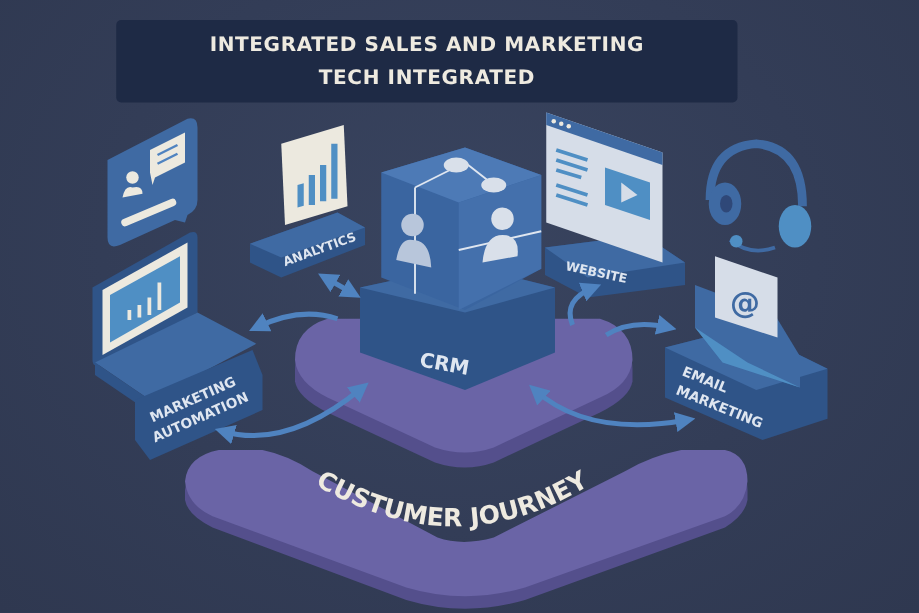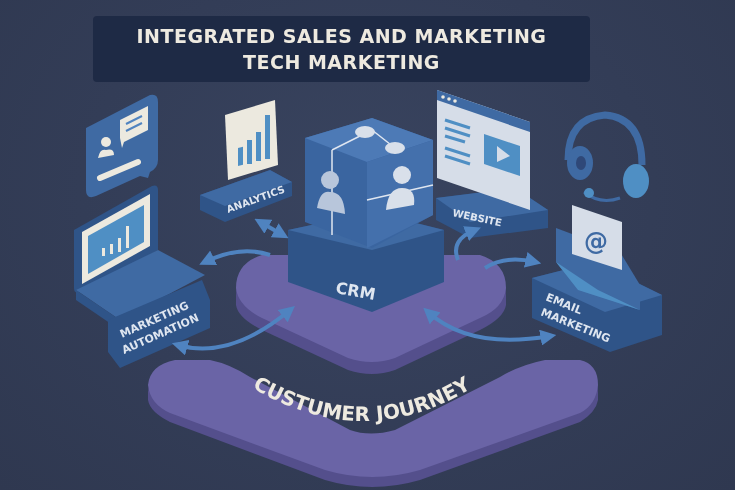--- a/index.html
+++ b/index.html
@@ -2,32 +2,32 @@
 <html><head>
 <meta charset="utf-8">
 <style>
   html,body{margin:0;padding:0;}
   body{width:735px;height:490px;overflow:hidden;background:#333d57;font-family:"Liberation Sans",sans-serif;position:relative;}
   .stage{position:absolute;left:0;top:0;width:735px;height:490px;
     background:radial-gradient(ellipse at 50% 40%,#39445f 0%,#333d57 55%,#2f3850 100%);}
   .title-box{position:absolute;left:93px;top:16px;width:497px;height:66px;background:#1e2a45;border-radius:4px;
     display:flex;flex-direction:column;align-items:center;justify-content:center;color:#eeeae0;
     font-family:"DejaVu Sans",sans-serif;font-weight:bold;letter-spacing:0.5px;}
-  .title-box span{font-size:19px;line-height:26px;}
+  .title-box span{font-size:16px;line-height:26px;}
   svg{position:absolute;left:0;top:0;}
   .lbl{font-family:"DejaVu Sans",sans-serif;font-weight:bold;fill:#dfe6f0;}
 </style>
 </head>
 <body>
 
 <div class="stage">
 
   <div class="title-box">
     <span>INTEGRATED SALES AND MARKETING</span>
-    <span>TECH MARKETING</span>
+    <span>TECH INTEGRATED</span>
   </div>
 
   <svg width="735" height="490" viewBox="0 0 735 490">
     <defs>
       <marker id="ah" viewBox="0 0 10 10" refX="6" refY="5" markerWidth="4" markerHeight="4" orient="auto-start-reverse">
         <path d="M0,0 L10,5 L0,10 z" fill="#4f83c0"></path>
       </marker>
     </defs>
 
     <g>

